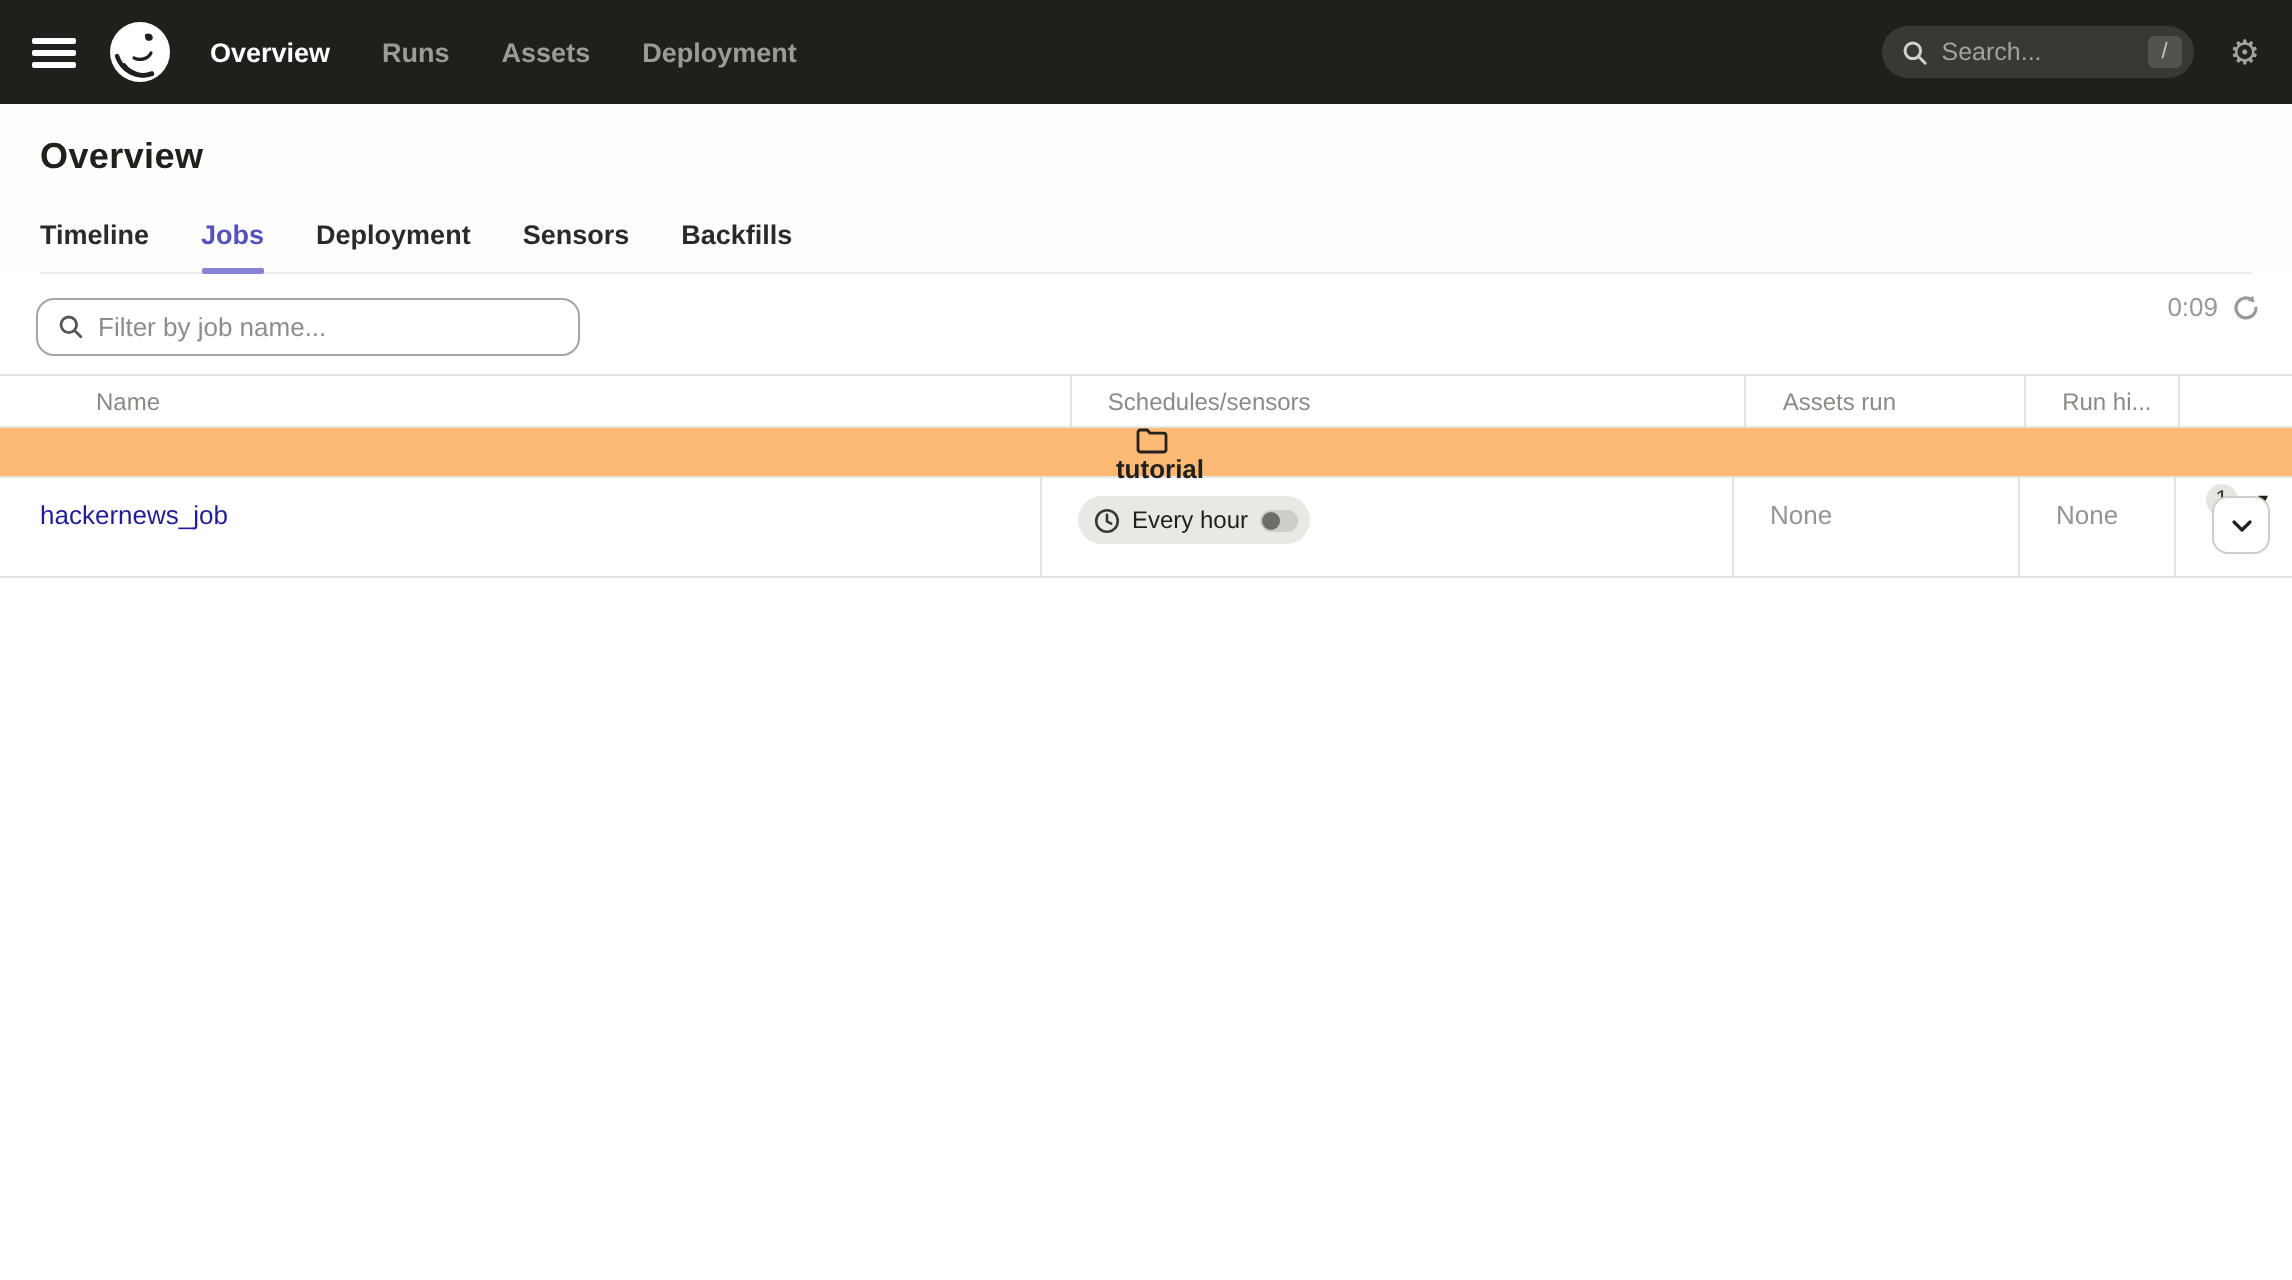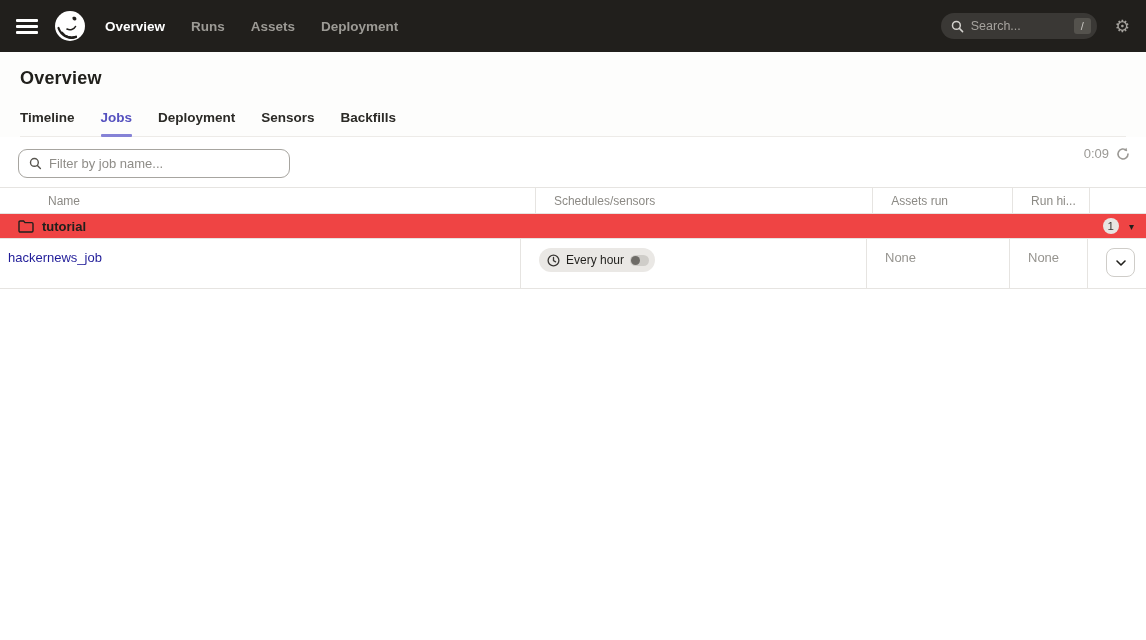--- a/index.html
+++ b/index.html
@@ -87,40 +87,41 @@
   .thead .cell {
     height: 25px; display: flex; align-items: center;
     color: #8c8a85; font-size: 12px;
   }
   .thead .c-name { padding-left: 20px; margin-left: 28px; }
   .thead .c-sched, .thead .c-latest, .thead .c-runhist { padding-left: 18px; }
   .thead .c-sched, .thead .c-latest, .thead .c-runhist { border-left: 1px solid #e6e4e1; }
   .thead .c-more { border-left: 1px solid #e6e4e1; }
 
   .group-row {
-    background: #ef4444; height: 25px;
+    background: #fdba74; height: 25px;
     display: flex; align-items: center;
     padding: 0 12px 0 18px;
     border-bottom: 1px solid #e6e4e1;
     cursor: pointer;
+    flex-direction: column;
   }
   .group-name { font-weight: 700; font-size: 13px; margin-left: 8px; color: #21201c; }
   .group-right { margin-left: auto; display: flex; align-items: center; gap: 10px; }
   .count-badge {
     background: #e7e5e2; color: #3a3834;
     min-width: 16px; height: 16px; border-radius: 8px;
     font-size: 11.5px; display: flex; align-items: center; justify-content: center;
     padding: 0 5px;
   }
   .caret-down { font-size: 10px; color: #21201c; }
 
   .job-row .cell { padding-top: 9px; align-items: flex-start; display: flex; }
   .job-row { height: 50px; }
   .job-row .c-sched, .job-row .c-latest, .job-row .c-runhist, .job-row .c-more { border-left: 1px solid #e6e4e1; padding-left: 18px; }
-  .job-row .c-name { padding-left: 8px; padding-top: 11px; }
+  .job-row .c-name { padding-left: 20px; padding-top: 11px; }
   .job-link { color: #211d99; font-size: 13px; text-decoration: none; cursor: pointer; }
   .none-val { color: #96948f; font-size: 13px; padding-top: 2px; }
 
   .sched-chip {
     height: 24px; background: #eae8e5; border-radius: 12px;
     display: flex; align-items: center; gap: 6px;
     padding: 0 6px 0 8px; font-size: 12px; color: #201f1c;
   }
   .toggle {
     width: 19px; height: 11px; border-radius: 6px;

